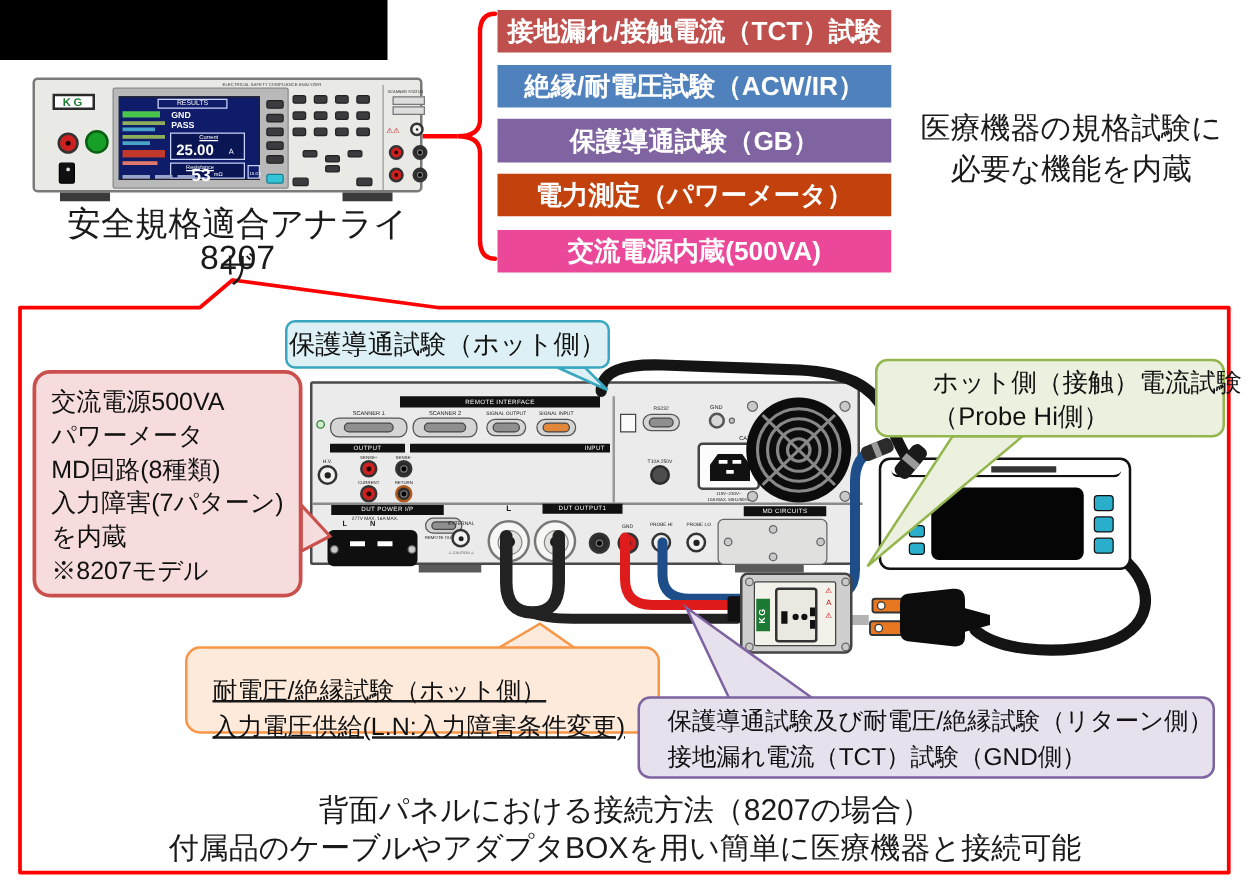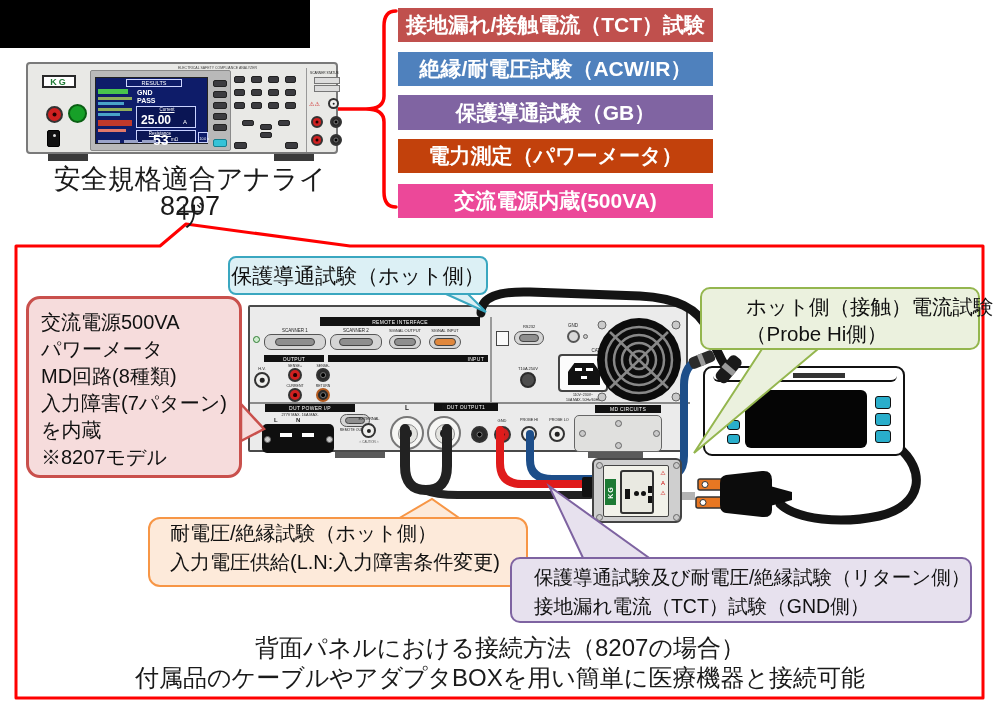--- a/index.html
+++ b/index.html
@@ -134,20 +134,24 @@
 
   <div class="a" style="left:40px;top:161px;width:300px;text-align:center;font-size:27px;">安全規格適合アナライザ</div>
   <div class="a" style="left:40px;top:191px;width:300px;text-align:center;font-size:27px;">8207</div>
 
   <div class="banner a feature-banner" style="top: 8px; background: rgb(192, 80, 77);">接地漏れ/接触電流（TCT）試験</div>
   <div class="banner a feature-banner" style="top: 95px; height: 35px; background: rgb(128, 100, 162);">保護導通試験（GB）</div>
   <div class="banner a feature-banner" style="top: 52px; background: rgb(79, 129, 189);">絶縁/耐電圧試験（ACW/IR）</div>
   <div class="banner a feature-banner" style="top: 139px; background: #c2410c;">電力測定（パワーメータ）</div>
   <div class="banner a feature-banner" style="top: 184px; background: #ec4899;">交流電源内蔵(500VA)</div>
 
+  <div class="a" style="left:714px;top:86px;width:286px;text-align:center;font-size:24px;line-height:33px;">
+    <div>医療機器の規格試験に</div>
+    <div>必要な機能を内蔵</div>
+  </div>
 
   <div class="a" style="left:248px;top:305px;width:440px;height:147px;background:#ebebeb;border:2px solid #4a4a4a;border-radius:2px;">
     <div class="a bar" style="left:70px;top:10px;width:160px;height:9px;font-size:5px;">REMOTE INTERFACE</div>
     <div class="a" style="left:3px;top:29px;width:7px;height:7px;border-radius:50%;background:#cfeccf;border:1.5px solid #2e7d32;"></div>
     <div class="a microlbl" style="left:14px;top:21px;width:62px;">SCANNER 1</div>
     <div class="a dsub" style="left:14px;top:27px;width:62px;height:16px;">
         <div class="pins"></div>
       </div>
     <div class="a microlbl" style="left:80px;top:21px;width:52px;">SCANNER 2</div>
     <div class="a dsub" style="left:80px;top:27px;width:52px;height:16px;">
@@ -345,21 +349,21 @@
     <div class="ctext" style="line-height:27px;">入力障害(7パターン)</div>
     <div class="ctext" style="line-height:27px;">を内蔵</div>
     <div class="ctext" style="line-height:27px;">※8207モデル</div>
   </div>
 
   <div class="a callout" style="left:700px;top:287px;width:280px;height:63px;background:#EBF1DE;border:2.5px solid #94B64E;border-radius:10px;padding:4px 0 0 44px;">
     <div class="ctext" style="line-height:28px;font-size:20.5px;">ホット側（接触）電流試験</div>
     <div class="ctext" style="line-height:26px;font-size:20.5px;">（Probe Hi側）</div>
   </div>
 
-  <div class="a callout" style="left:148px;top:517px;width:380px;height:70px;background:#FDEADA;border:2.5px solid #F79646;border-radius:12px;padding:0 0 0 20px;">
+  <div class="a callout" style="left:148px;top:517px;width:380px;height:70px;background:#FDEADA;border:2.5px solid #F79646;border-radius:12px;padding:20px 0 0 20px;text-decoration:underline;">
     <div class="ctext" style="line-height:29px;">耐電圧/絶縁試験（ホット側）</div>
     <div class="ctext" style="line-height:29px;">入力電圧供給(L.N:入力障害条件変更)</div>
   </div>
 
   <div class="a callout" style="left:510px;top:557px;width:462px;height:66px;background:#E7E1EE;border:2.5px solid #7E63A1;border-radius:10px;padding:4px 0 0 22px;">
     <div class="ctext" style="line-height:29px;font-size:19.5px;">保護導通試験及び耐電圧/絶縁試験（リターン側）</div>
     <div class="ctext" style="line-height:29px;font-size:19.5px;">接地漏れ電流（TCT）試験（GND側）</div>
   </div>
 
   <div class="a" style="left:0;top:632px;width:1000px;text-align:center;font-size:24px;">背面パネルにおける接続方法（8207の場合）</div>

